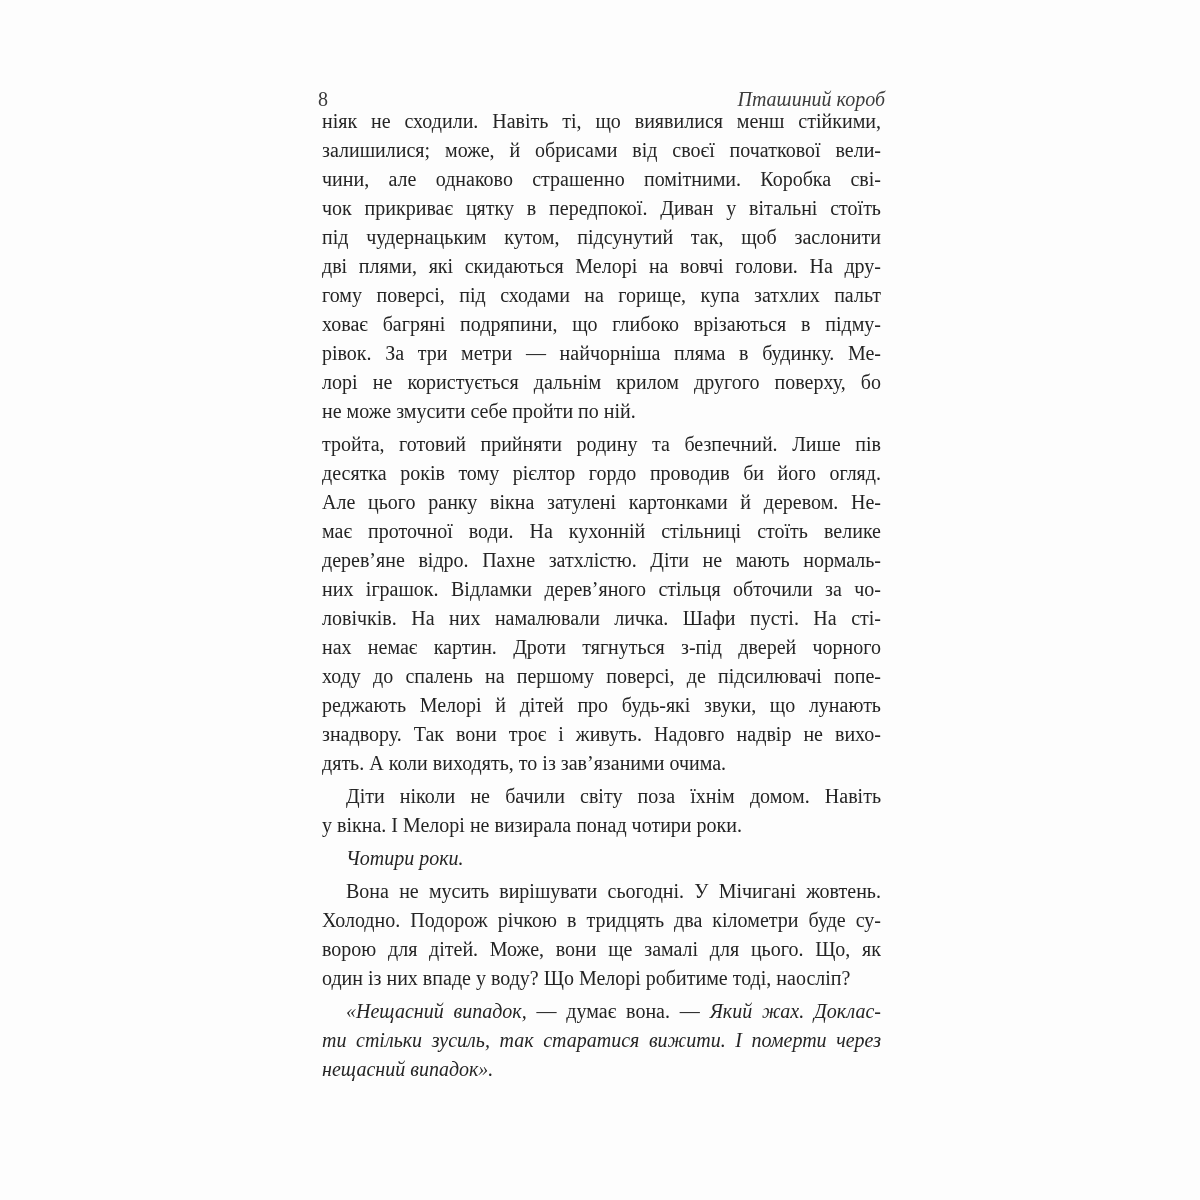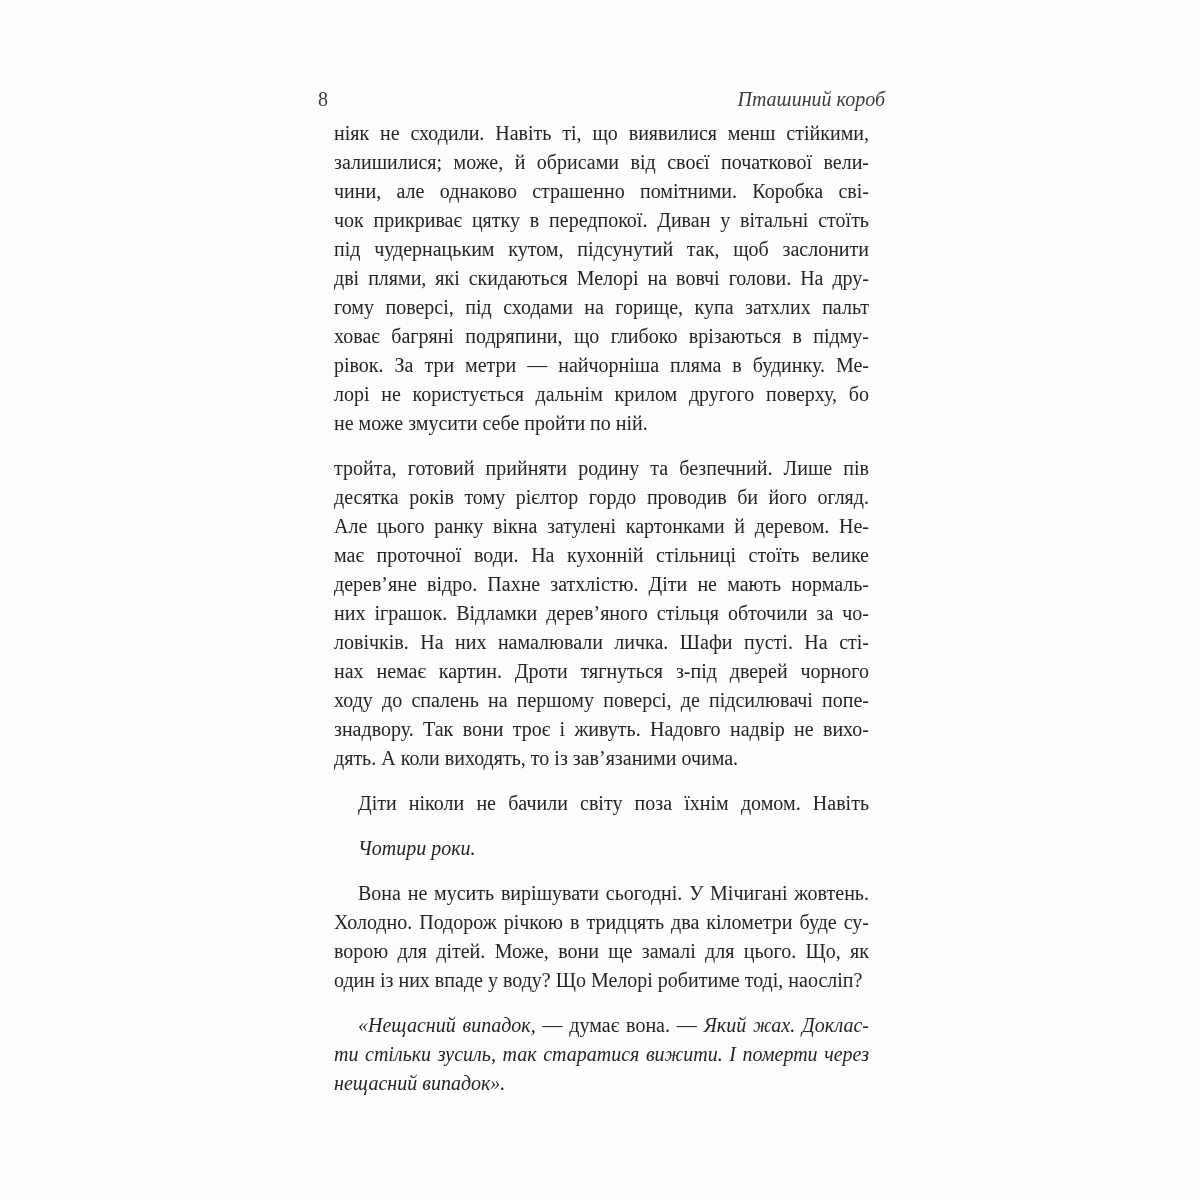--- a/index.html
+++ b/index.html
@@ -33,21 +33,21 @@
     margin-top: 32px;
   }
   .text-content {
     position: absolute;
     left: 318px;
     top: 103px;
     width: 567px;
     font-size: 20px;
     line-height: 29px;
   }
-  .para { margin: 16px; padding: 0; }
+  .para { margin: 4px; padding: 0; }
   .line {
     height: 29px;
     text-align: justify;
     text-align-last: justify;
     -moz-text-align-last: justify;
   }
   .line.last {
     text-align: right;
     text-align-last: left;
     -moz-text-align-last: left;
@@ -82,25 +82,27 @@
       <div class="para">
         <div class="line"><span class="">тройта, готовий прийняти родину та безпечний. Лише пів</span></div>
         <div class="line"><span class="">десятка років тому рієлтор гордо проводив би його огляд.</span></div>
         <div class="line"><span class="">Але цього ранку вікна затулені картонками й деревом. Не-</span></div>
         <div class="line"><span class="">має проточної води. На кухонній стільниці стоїть велике</span></div>
         <div class="line"><span class="">дерев’яне відро. Пахне затхлістю. Діти не мають нормаль-</span></div>
         <div class="line"><span class="">них іграшок. Відламки дерев’яного стільця обточили за чо-</span></div>
         <div class="line"><span class="">ловічків. На них намалювали личка. Шафи пусті. На сті-</span></div>
         <div class="line"><span class="">нах немає картин. Дроти тягнуться з-під дверей чорного</span></div>
         <div class="line"><span class="">ходу до спалень на першому поверсі, де підсилювачі попе-</span></div>
+        <div class="line"><span class="">реджають Мелорі й дітей про будь-які звуки, що лунають</span></div>
         <div class="line"><span class="">знадвору. Так вони троє і живуть. Надовго надвір не вихо-</span></div>
         <div class="line last"><span class="">дять. А коли виходять, то із зав’язаними очима.</span></div>
       </div>
       <div class="para">
         <div class="line indent"><span class="">Діти ніколи не бачили світу поза їхнім домом. Навіть</span></div>
+        <div class="line last"><span class="">у вікна. І Мелорі не визирала понад чотири роки.</span></div>
       </div>
       <div class="para">
         <div class="line last indent"><span class="it">Чотири роки.</span></div>
       </div>
       <div class="para">
         <div class="line indent"><span class="">Вона не мусить вирішувати сьогодні. У Мічигані жовтень.</span></div>
         <div class="line"><span class="">Холодно. Подорож річкою в тридцять два кілометри буде су-</span></div>
         <div class="line"><span class="">ворою для дітей. Може, вони ще замалі для цього. Що, як</span></div>
         <div class="line last"><span class="">один із них впаде у воду? Що Мелорі робитиме тоді, наосліп?</span></div>
       </div>

